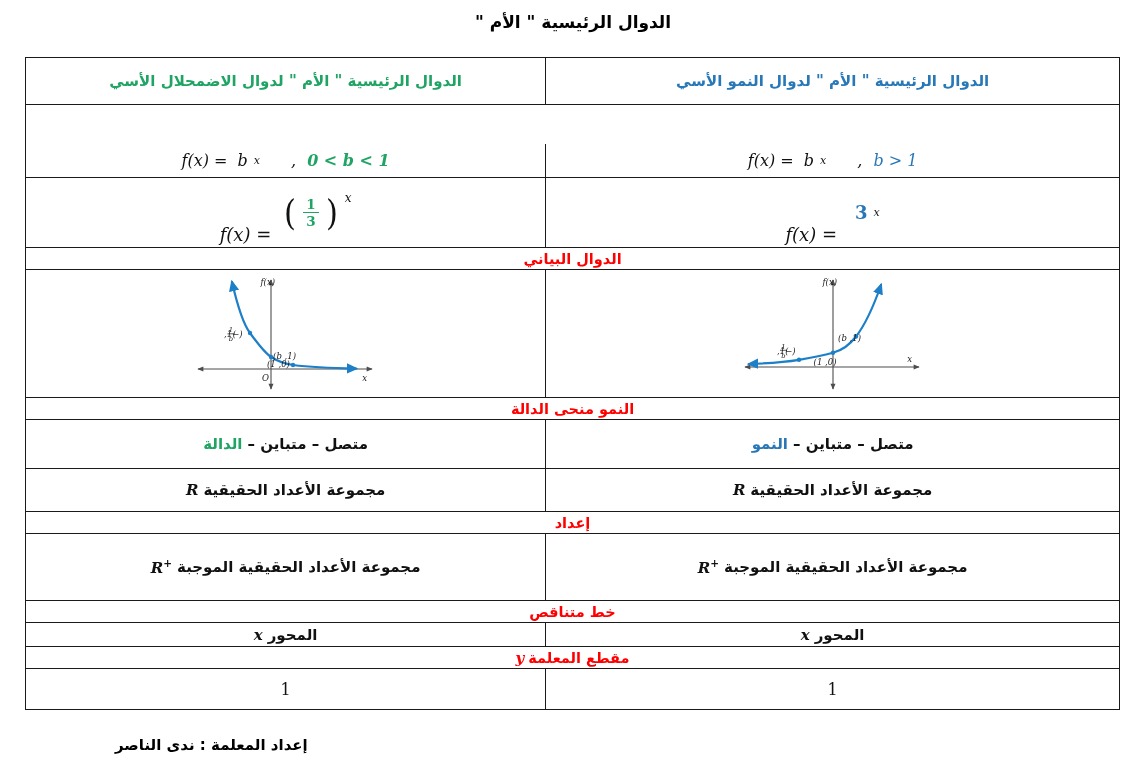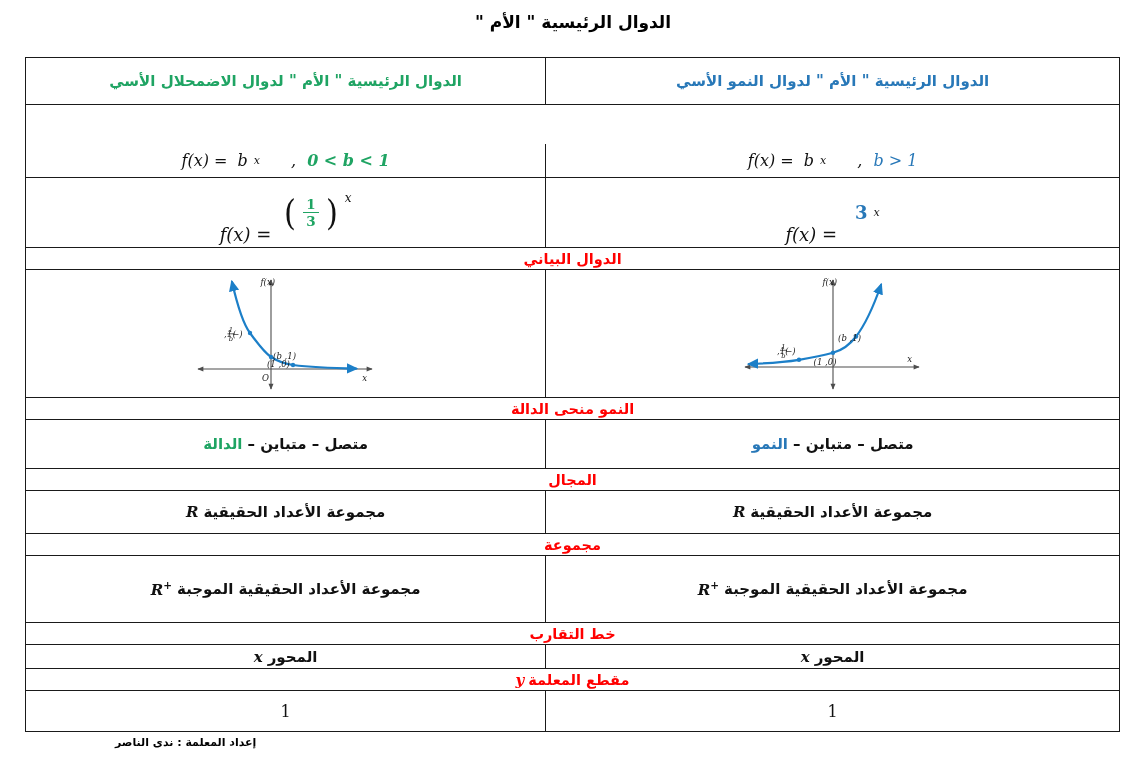--- a/index.html
+++ b/index.html
@@ -54,21 +54,21 @@
   .hl-growth{color:var(--growth-accent);}
   .hl-decay{color:var(--decay-accent);}
   .domain-row .cell{min-height:42px;font-size:15px;font-weight:bold;}
   .range-row .cell{min-height:66px;font-size:15px;font-weight:bold;}
   .asym-row .cell{min-height:23px;font-size:15px;font-weight:bold;padding:1px 10px;}
   .intercept-row .cell{min-height:40px;font-family:"DejaVu Serif",serif;font-size:16px;}
   .sym{font-family:"DejaVu Serif",serif;font-style:italic;font-weight:bold;font-size:15px;direction:ltr;}
   .sym .plus{font-size:10.5px;vertical-align:6px;font-style:normal;}
   .footer-note{
     position:absolute;left:115px;top:736px;direction:rtl;
-    font-size:11px;font-weight:bold;color:#000;
+    font-size:15px;font-weight:bold;color:#000;
   }
   svg.graph{display:block;}
   .axis{stroke:#4d4d4d;stroke-width:1.1;}
   .curve{stroke:var(--curve);stroke-width:2.2;fill:none;stroke-linecap:round;}
   .dot{fill:var(--curve);}
   svg.graph text{font-family:"DejaVu Serif",serif;font-style:italic;font-size:8.5px;fill:#1a1a1a;}
   svg.graph text.fr{font-size:6.8px;}
   .frline{stroke:#1a1a1a;stroke-width:.7;}
 </style>
 </head>
@@ -185,52 +185,49 @@
     <div class="cell">
       <span>متصل – متباين –</span>
       <span class="hl-growth">النمو</span>
     </div>
     <div class="cell">
       <span>متصل – متباين –</span>
       <span class="hl-decay">الدالة</span>
     </div>
   </div>
 
-  <div class="row section">
-    <span>المجال</span>
-  </div>
 
   <div class="row two-col domain-row">
     <div class="cell">
       <span>مجموعة الأعداد الحقيقية</span>
       <span class="sym">R</span>
     </div>
     <div class="cell">
       <span>مجموعة الأعداد الحقيقية</span>
       <span class="sym">R</span>
     </div>
   </div>
 
   <div class="row section">
-    <span>مجموعة</span>
+    <span>إعداد</span>
   </div>
 
   <div class="row two-col range-row">
     <div class="cell">
       <span>مجموعة الأعداد الحقيقية الموجبة</span>
       <span class="sym"><span>R</span><span class="plus">+</span></span>
     </div>
     <div class="cell">
       <span>مجموعة الأعداد الحقيقية الموجبة</span>
       <span class="sym"><span>R</span><span class="plus">+</span></span>
     </div>
   </div>
 
   <div class="row section">
-    <span>خط التقارب</span>
+    <span>خط متناقص</span>
   </div>
 
   <div class="row two-col asym-row">
     <div class="cell">
       <span>المحور</span>
       <span class="sym">x</span>
     </div>
     <div class="cell">
       <span>المحور</span>
       <span class="sym">x</span>

